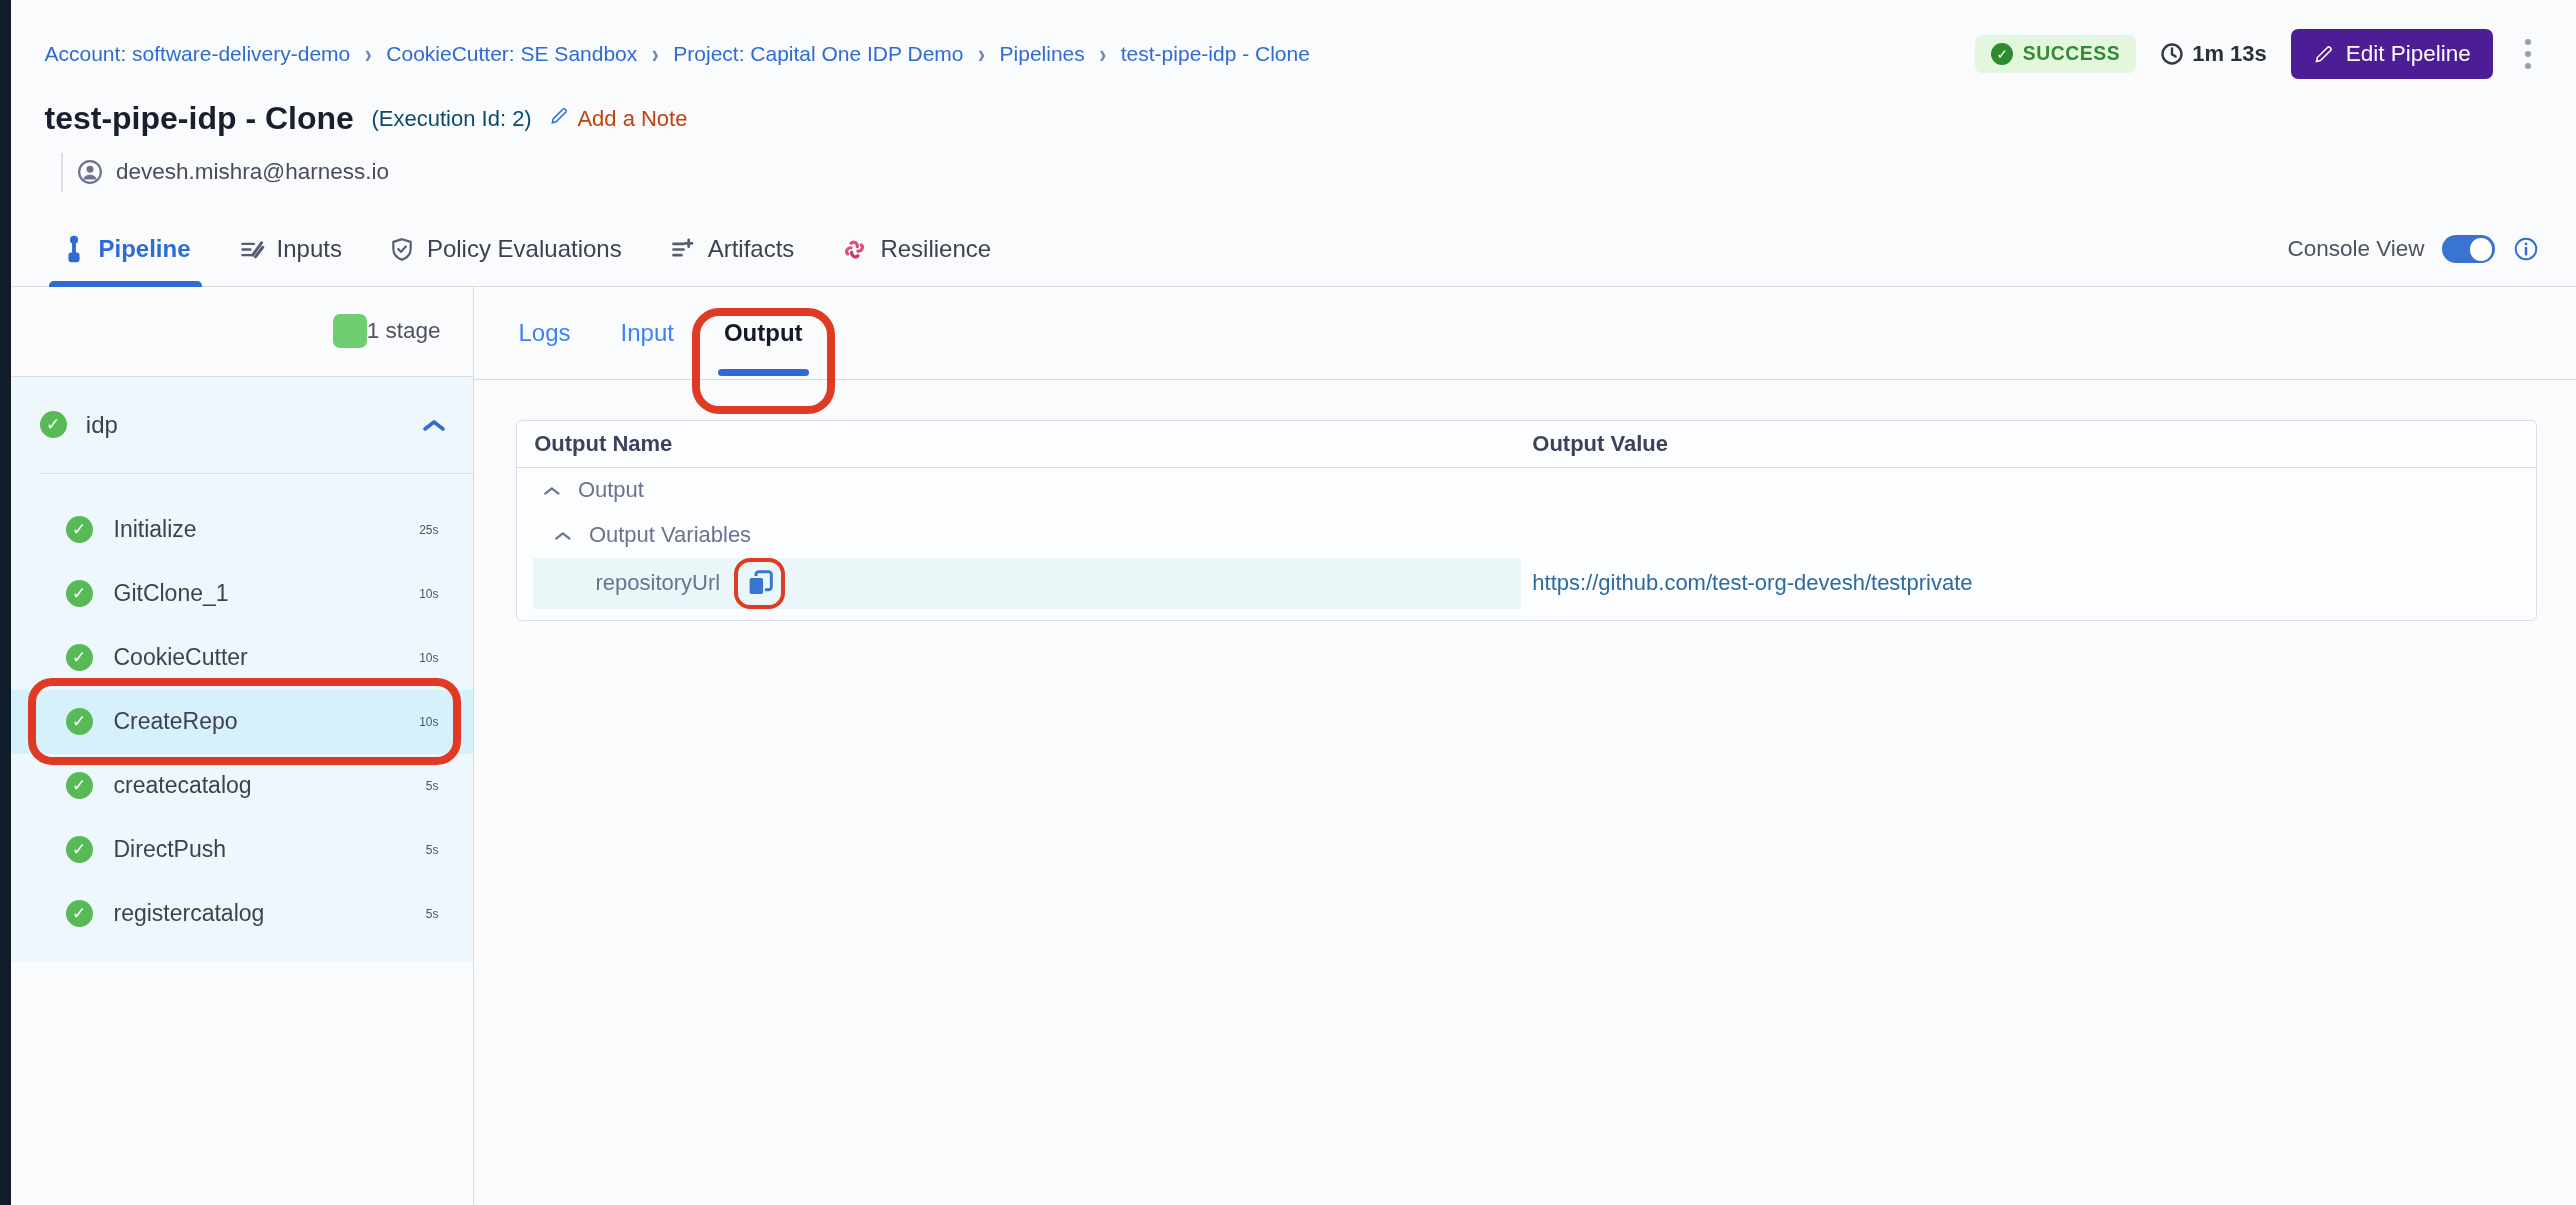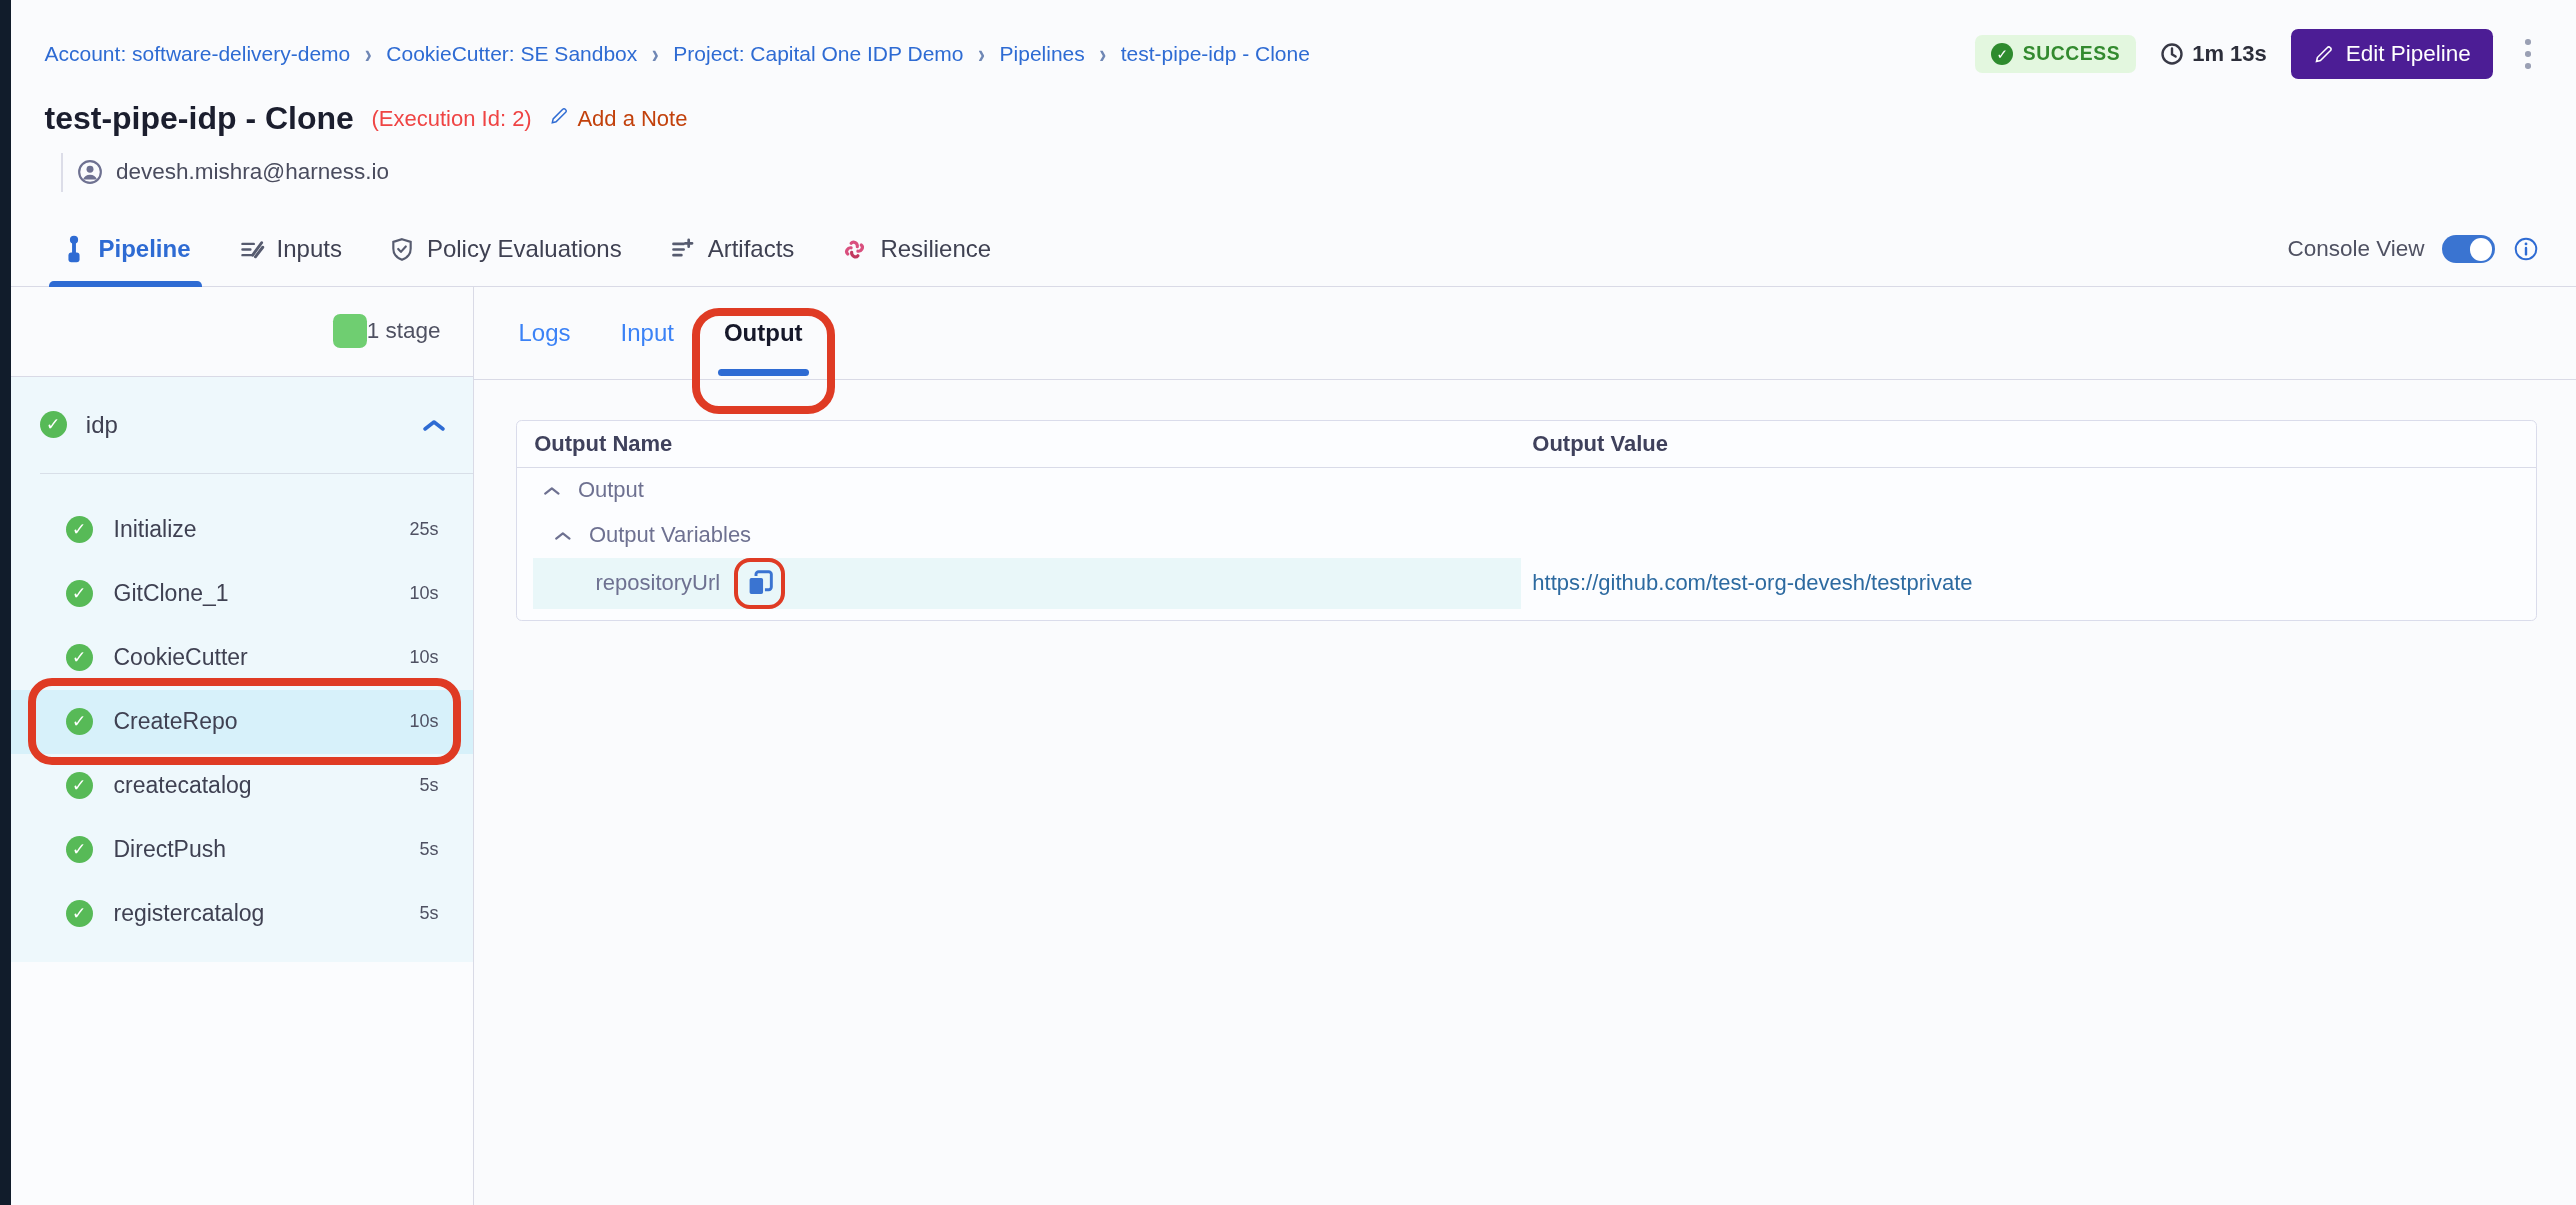--- a/index.html
+++ b/index.html
@@ -26,21 +26,21 @@
   .check-circle { display:inline-flex; align-items:center; justify-content:center; border-radius:50%; background:#2e8b2e; color:#fff; font-weight:700; }
   .cc-26 { width:22px; height:22px; font-size:13.7px; }
   .cc-34 { width:27px; height:27px; font-size:17px; background:#57ba57; }
   .duration-chip { display:flex; align-items:center; gap:8px; font-size:22px; font-weight:600; color:#2c2e3a; }
   .btn-primary { display:flex; align-items:center; gap:11.3px; background:#4c1d95; color:#fff; border:none; border-radius:7.2px; padding:12px 22.5px; font-size:22.5px; font-family:inherit; cursor:pointer; }
   .kebab { display:flex; flex-direction:column; gap:6.4px; padding:4.8px 8px; cursor:pointer; }
   .kebab i { width:5.6px; height:5.6px; border-radius:50%; background:#9aa0b4; }
 
   .title-row { display:flex; align-items:center; gap:17.7px; margin-top:21px; }
   .page-title { font-size:32px; font-weight:700; color:#1b1e2e; }
-  .exec-id { font-size:22px; color:#ef4444; }
+  .exec-id { font-size:22px; color:#0c4a6e; }
   .add-note { display:flex; align-items:flex-start; gap:8px; color:#c2410c; font-size:22px; cursor:pointer; }
   .email-row { display:flex; align-items:center; gap:13px; margin:16px 0 0 16px; border-left:2.4px solid #dcdde8; padding:6.4px 0 6.4px 14.5px; font-size:22.5px; color:#4a4c5e; }
 
   
   .tabbar { margin-top: 21px; height: 74px; border-bottom: 1.6px solid #d9dae6; display:flex; align-items:center; padding:0 37px 0 50px; }
   .tab { display:flex; align-items:center; gap:12px; font-size:24px; color:#3f4152; height:100%; position:relative; margin-right:47px; cursor:pointer; }
   .tab.active { color:#2e6bd3; font-weight:600; }
   .tab.active .underline { position:absolute; bottom:-1.6px; left:-11.3px; right:-11.3px; height:6.4px; background:#2e6bd3; border-radius:4.8px 4.8px 0 0; }
   .console-cluster { margin-left:auto; display:flex; align-items:center; gap:17.7px; }
   .console-label { font-size:22.5px; color:#4f5162; }
@@ -54,21 +54,21 @@
   .stage-square { width:34px; height:34px; border-radius:7.2px; background:#6fce71; }
   .stage-count { font-size:22.5px; color:#4f5162; }
   .s-stages { background:#eef8fc; height:585px; }
   .stage-row { height:96px; display:flex; align-items:center; padding:0 27px 0 29px; cursor:pointer; }
   .stage-row .name { font-size:24px; color:#3f4152; margin-left:19.3px; }
   .stage-row .chev { margin-left:auto; }
   .s-divider { border-top:1.6px solid #d8dfe8; margin-left:29px; }
   .steps { padding-top:24px; }
   .step { height:64px; display:flex; align-items:center; padding:0 34px 0 55px; position:relative; cursor:pointer; }
   .step .name { font-size:23px; color:#3f4152; margin-left:21px; }
-  .step .dur { margin-left:auto; font-size:18px; color:#4f5162; }
+  .step .dur { margin-left:auto; font-size:12px; color:#4f5162; }
   .step.selected { background:#d7f1fa; }
   .ann { position:absolute; border:8.8px solid #df3b24; pointer-events:none; z-index:5; }
   .ann-step { left:17.7px; right:11.3px; top:-11.3px; bottom:-11.3px; border-radius:24px; }
   .s-footer { flex:1; background:#fbfcfe; }
 
   .main { flex:1; display:flex; flex-direction:column; min-width:0; }
   .m-tabbar { height:93px; border-bottom:1.6px solid #d9dae6; display:flex; align-items:center; padding-left:45px; }
   .m-tab { height:100%; display:flex; align-items:center; position:relative; font-size:24px; color:#3b82f6; margin-right:50px; cursor:pointer; }
   .m-tab.active { font-weight:700; color:#16182a; }
   .m-tab.active .underline { position:absolute; bottom:3.2px; left:-6.4px; right:-6.4px; height:6.4px; background:#2e6bd3; border-radius:4px; }

